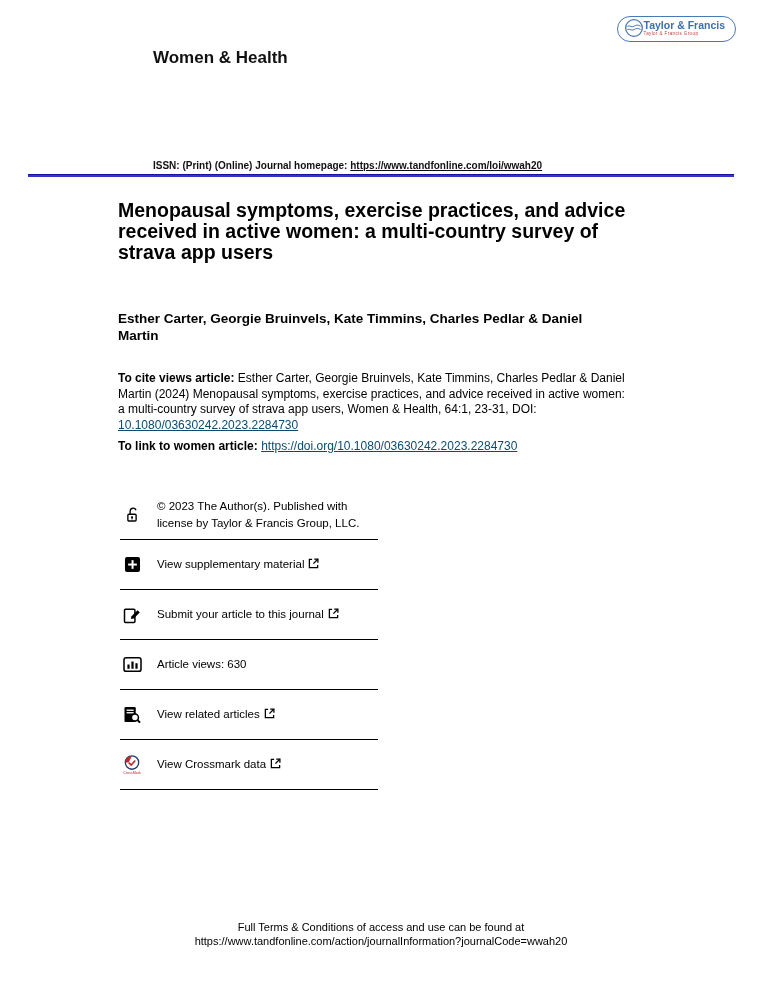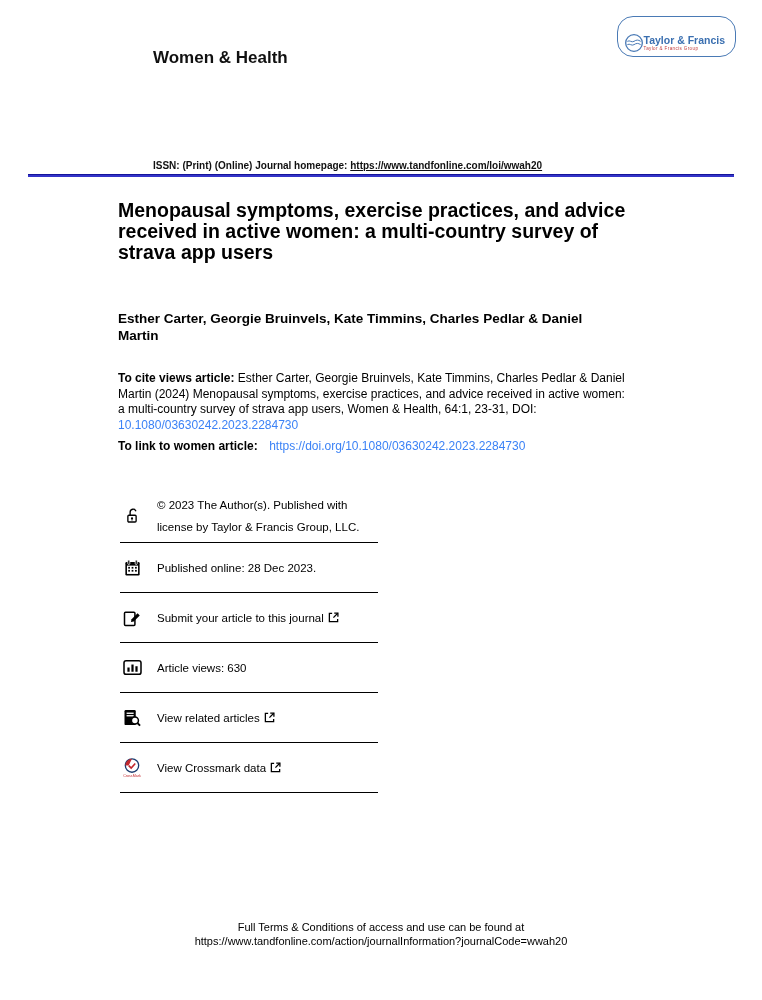--- a/index.html
+++ b/index.html
@@ -12,21 +12,21 @@
     font-family:"Liberation Sans", sans-serif;
     color:#000;
     overflow:hidden;
   }
 
   
   .logo {
     position:absolute; top:16px; right:26px;
     display:flex; align-items:center; gap:0;
     border:1.5px solid #4a7ab5; border-radius:16px;
-    padding:16px 10px 3px 6px; background:#fff;
+    padding:1px 10px 3px 6px; background:#fff;
   }
   .logo-emblem { width:20px; height:20px; }
   .logo-text-main { color:#3a6fb0; font-size:10.5px; font-weight:bold; line-height:11px; }
   .logo-text-sub  { color:#c23b3b; font-size:4.5px; letter-spacing:0.4px; line-height:6px; }
 
   .journal-title {
     position:absolute; left:153px; top:48px;
     font-size:17px; font-weight:bold; color:#111;
   }
 
@@ -50,41 +50,41 @@
   }
   .authors {
     position:absolute; left:118px; top:310px; width:505px;
     font-size:13.5px; line-height:17px; font-weight:bold; color:#000;
   }
   .cite-block {
     position:absolute; left:118px; top:371px; width:516px;
     font-size:12px; line-height:15.5px; color:#000;
   }
   .cite-block .bold { font-weight:bold; }
-  .underline { cursor:pointer; color:#3b82f6; }
+  .underline { text-decoration:underline; cursor:pointer; color:#0c4a6e; }
   .link-block {
     position:absolute; left:118px; top:439px; width:516px;
     font-size:12px; color:#000;
   }
   .link-block .bold { font-weight:bold; }
-  .link-block .underline { margin-left:8px; }
+  .link-block .underline { margin-left:0; }
 
   
   .info-list {
     position:absolute; left:120px; top:490px; width:258px;
   }
   .info-row {
     display:flex; align-items:center; gap:13px;
     min-height:50px; padding:4px 0;
     border-bottom:1px solid #000;
   }
   .info-icon { width:24px; flex-shrink:0; display:flex; justify-content:center; }
   .info-icon svg { display:block; }
   .info-label {
-    font-size:11.5px; line-height:22px; color:#000;
+    font-size:11.5px; line-height:17px; color:#000;
   }
   .info-label.linkish { cursor:pointer; }
   .ext-icon { display:inline-block; vertical-align:-1px; margin-left:4px; }
 
   
   .footer {
     position:absolute; left:0; right:0; top:920px;
     text-align:center; font-size:11px; line-height:14px; color:#000;
   }
 </style>
@@ -132,38 +132,35 @@
         <svg width="18" height="22" viewBox="0 0 24 24">
           <path d="M9.5 11V7a4 4 0 0 1 7.8-1.3" fill="none" stroke="#000" stroke-width="1.8"></path>
           <rect x="6.5" y="11" width="11" height="9" rx="1.4" fill="none" stroke="#000" stroke-width="1.8"></rect>
           <circle cx="12" cy="15" r="1.5" fill="#000"></circle>
           <rect x="11.4" y="15.5" width="1.2" height="2.6" fill="#000"></rect>
         </svg>
       </span>
       <span class="info-label">© 2023 The Author(s). Published with license by Taylor &amp; Francis Group, LLC.</span>
     </div>
 
-
-    <div class="info-row">
-      <span class="info-icon">
-        <svg width="19" height="20" viewBox="0 0 24 24">
-          <rect x="3" y="4.5" width="18" height="17" rx="1.6" fill="#000"></rect>
-          <rect x="6" y="2" width="2.6" height="5.5" rx="1.2" fill="#000" stroke="#fff" stroke-width="1"></rect>
-          <rect x="15.4" y="2" width="2.6" height="5.5" rx="1.2" fill="#000" stroke="#fff" stroke-width="1"></rect>
-          <rect x="5" y="9" width="14" height="10.5" fill="#fff"></rect>
-          <rect x="6.6" y="10.6" width="2.2" height="2.2" fill="#000"></rect>
-            <rect x="10.9" y="10.6" width="2.2" height="2.2" fill="#000"></rect>
-            <rect x="15.2" y="10.6" width="2.2" height="2.2" fill="#000"></rect>
-          <rect x="6.6" y="14.4" width="2.2" height="2.2" fill="#000"></rect>
-            <rect x="10.9" y="14.4" width="2.2" height="2.2" fill="#000"></rect>
-            <rect x="15.2" y="14.4" width="2.2" height="2.2" fill="#000"></rect>
-        </svg>
-      </span>
-      <span class="info-label">Published online: 28 Dec 2023.</span>
-    </div>
+    <div class="info-row">
+      <span class="info-icon">
+        <svg width="19" height="19" viewBox="0 0 24 24">
+          <rect x="2.5" y="2.5" width="19" height="19" rx="2.5" fill="#000"></rect>
+          <rect x="10.8" y="6.5" width="2.5" height="11" fill="#fff"></rect>
+          <rect x="6.5" y="10.8" width="11" height="2.5" fill="#fff"></rect>
+        </svg>
+      </span>
+      <span class="info-label linkish"><span>View supplementary material</span><svg class="ext-icon" width="11" height="11" viewBox="0 0 12 12">
+            <path d="M4.5 1.5H1.5v9h9V7.5" fill="none" stroke="#000" stroke-width="1.4"></path>
+            <path d="M6.8 1.2h4v4" fill="none" stroke="#000" stroke-width="1.4"></path>
+            <path d="M10.6 1.4L5.9 6.1" stroke="#000" stroke-width="1.4"></path>
+          </svg></span>
+    </div>
+
 
     <div class="info-row">
       <span class="info-icon">
         <svg width="20" height="20" viewBox="0 0 24 24">
           <rect x="3" y="5" width="12.5" height="16" rx="1.2" fill="none" stroke="#000" stroke-width="1.8"></rect>
           <path d="M11.5 13.5l7.2-7.2 2.6 2.6-7.2 7.2-3.4.8z" fill="#000"></path>
         </svg>
       </span>
       <span class="info-label linkish"><span>Submit your article to this journal</span><svg class="ext-icon" width="11" height="11" viewBox="0 0 12 12">
             <path d="M4.5 1.5H1.5v9h9V7.5" fill="none" stroke="#000" stroke-width="1.4"></path>

